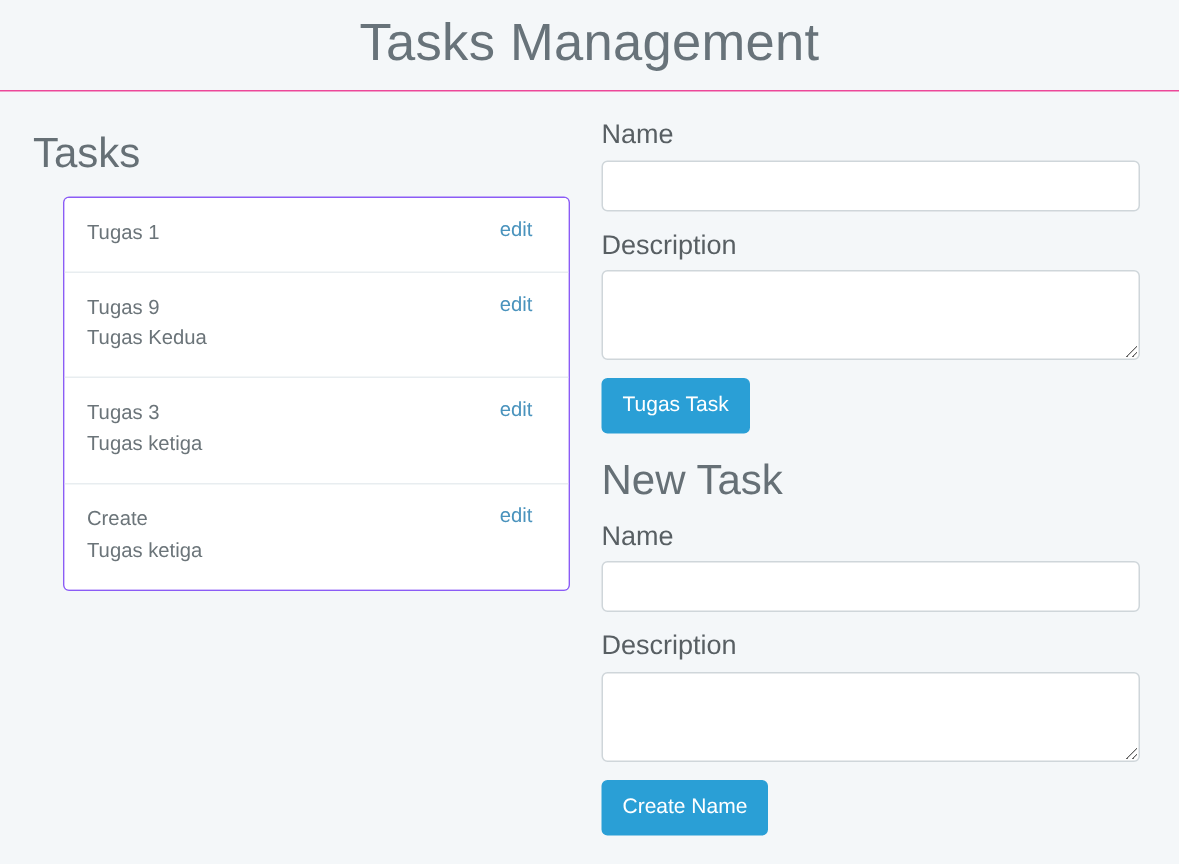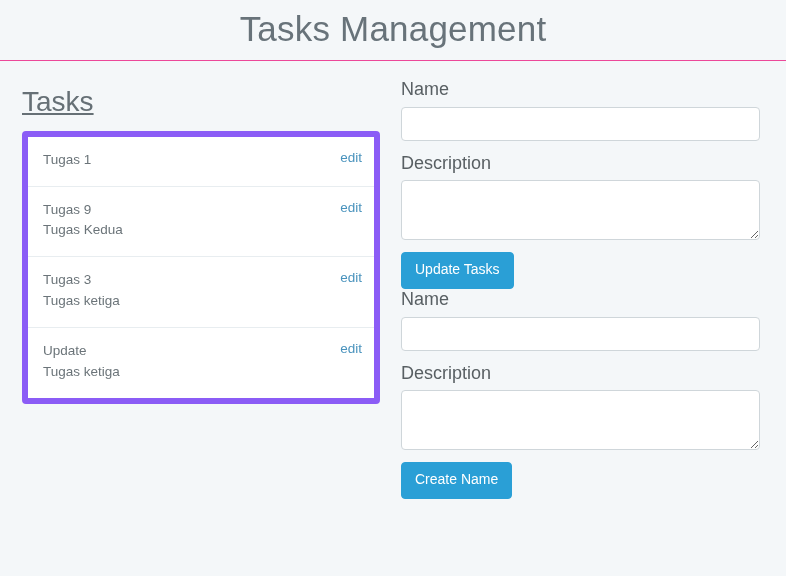--- a/index.html
+++ b/index.html
@@ -54,28 +54,28 @@
   }
 
   
   .section-heading {
     font-size: 28px;
     font-weight: 300;
     color: #667076;
     margin: 0;
     padding: 24px 0 12px 0;
     line-height: 1.2;
-    text-decoration: underline;
   }
 
   .task-list {
     background: #ffffff;
-    border: 6px solid #8b5cf6;
+    border: 1px solid #8b5cf6;
     border-radius: 4px;
     overflow: hidden;
+    margin-left: 20px;
   }
   .task-item {
     position: relative;
     padding: 13px 14px 15px 15px;
     border-top: 1px solid #e8edf0;
     background: #ffffff;
   }
   .task-item:first-child {
     border-top: none;
   }
@@ -87,21 +87,21 @@
   }
   .task-desc {
     font-size: 13.5px;
     color: #6b7479;
     line-height: 1.55;
     display: block;
   }
   .task-edit {
     position: absolute;
     top: 13px;
-    right: 12px;
+    right: 24px;
     font-size: 13.5px;
     color: #4a93bd;
     text-decoration: none;
     cursor: pointer;
   }
 
   
   .form-block {
     padding-top: 18px;
   }
@@ -191,42 +191,43 @@
         <a class="task-edit" href="#">edit</a>
       </div>
 
       <div class="task-item">
         <span class="task-name">Tugas 3</span>
         <span class="task-desc">Tugas ketiga</span>
         <a class="task-edit" href="#">edit</a>
       </div>
 
       <div class="task-item">
-        <span class="task-name">Update</span>
+        <span class="task-name">Create</span>
         <span class="task-desc">Tugas ketiga</span>
         <a class="task-edit" href="#">edit</a>
       </div>
 
     </div>
   </div>
 
   <div class="col-right">
 
     <form class="form-block">
       <div class="field-group">
         <label class="form-label">Name</label>
         <input class="text-input" type="text" value="" style="">
       </div>
       <div class="field-group">
         <label class="form-label">Description</label>
         <textarea class="text-area" style=""></textarea>
       </div>
-      <button class="btn-primary" type="submit">Update Tasks</button>
+      <button class="btn-primary" type="submit">Tugas Task</button>
     </form>
 
+    <h2 class="new-task-heading">New Task</h2>
 
     <form>
       <div class="field-group">
         <label class="form-label">Name</label>
         <input class="text-input" type="text" value="" style="">
       </div>
       <div class="field-group">
         <label class="form-label">Description</label>
         <textarea class="text-area" style=""></textarea>
       </div>

